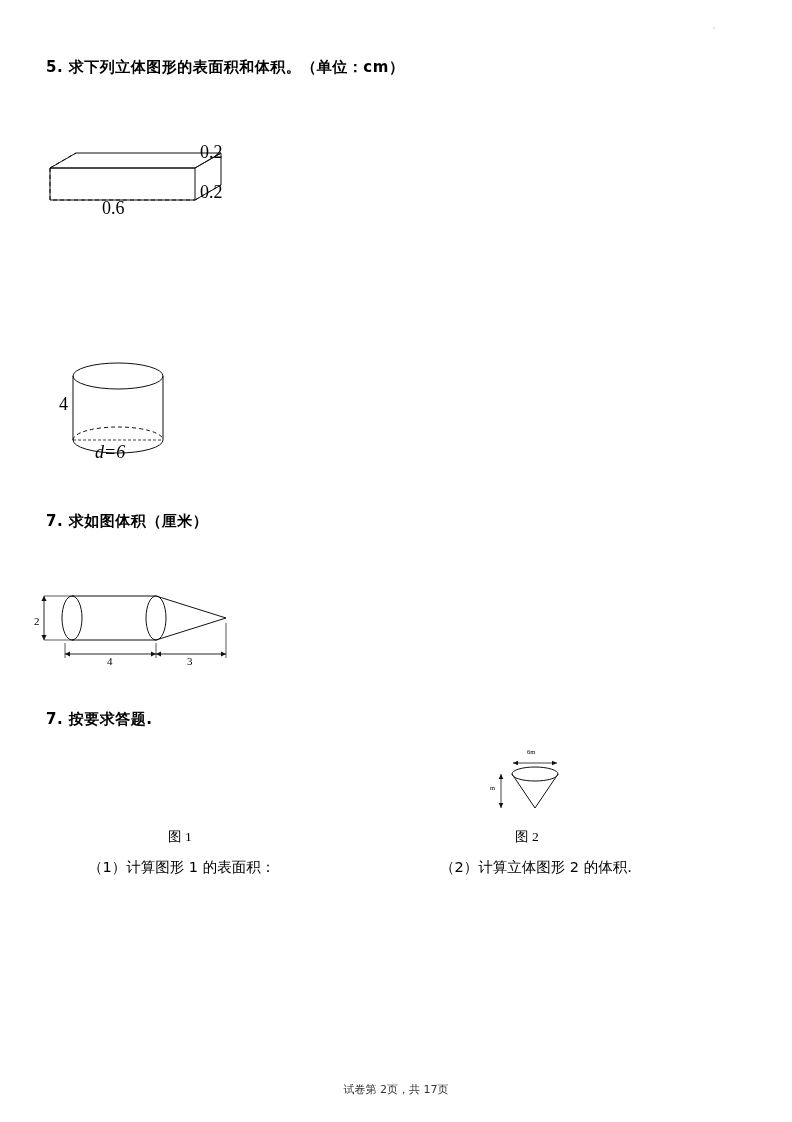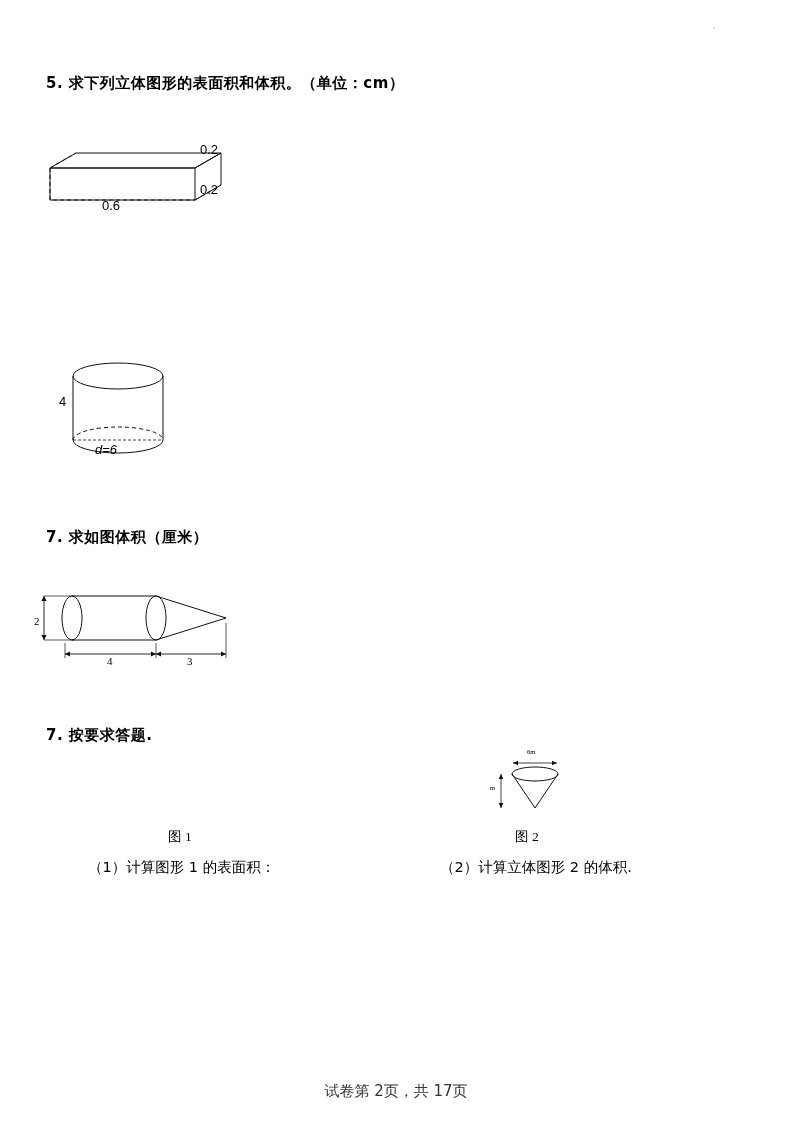--- a/index.html
+++ b/index.html
@@ -21,38 +21,37 @@
     width: 792px;
     height: 1122px;
   }
   .q-text {
     position: absolute;
     font-family: "DejaVu Sans", sans-serif;
     font-weight: bold;
     font-size: 15px;
     letter-spacing: 0.5px;
     white-space: nowrap;
-    margin-top: 16px;
   }
   .sub-text {
     position: absolute;
     font-family: "DejaVu Sans", sans-serif;
     font-size: 14.5px;
     white-space: nowrap;
   }
   .fig-label {
     position: absolute;
     font-family: Liberation Serif, serif;
     font-size: 13.5px;
     white-space: nowrap;
   }
   .dim {
     position: absolute;
-    font-family: Liberation Sans, sans-serif;
-    font-size: 13px;
+    font-family: Liberation Serif, serif;
+    font-size: 18px;
     white-space: nowrap;
   }
   .dim-small {
     position: absolute;
     font-family: "Liberation Serif", serif;
     font-size: 8px;
     white-space: nowrap;
   }
   .dim-tiny {
     position: absolute;
@@ -60,21 +59,21 @@
     font-size: 6.5px;
     white-space: nowrap;
   }
   .footer {
     position: absolute;
     left: 0;
     top: 1082px;
     width: 792px;
     text-align: center;
     font-family: "DejaVu Sans", sans-serif;
-    font-size: 15px;
+    font-size: 11px;
     color: #333;
   }
   svg { display: block; overflow: visible; }
   .figure { position: absolute; }
   .dot-tr {
     position: absolute;
     width: 2px; height: 2px;
     background: #d8d8d8;
     border-radius: 50%;
   }

